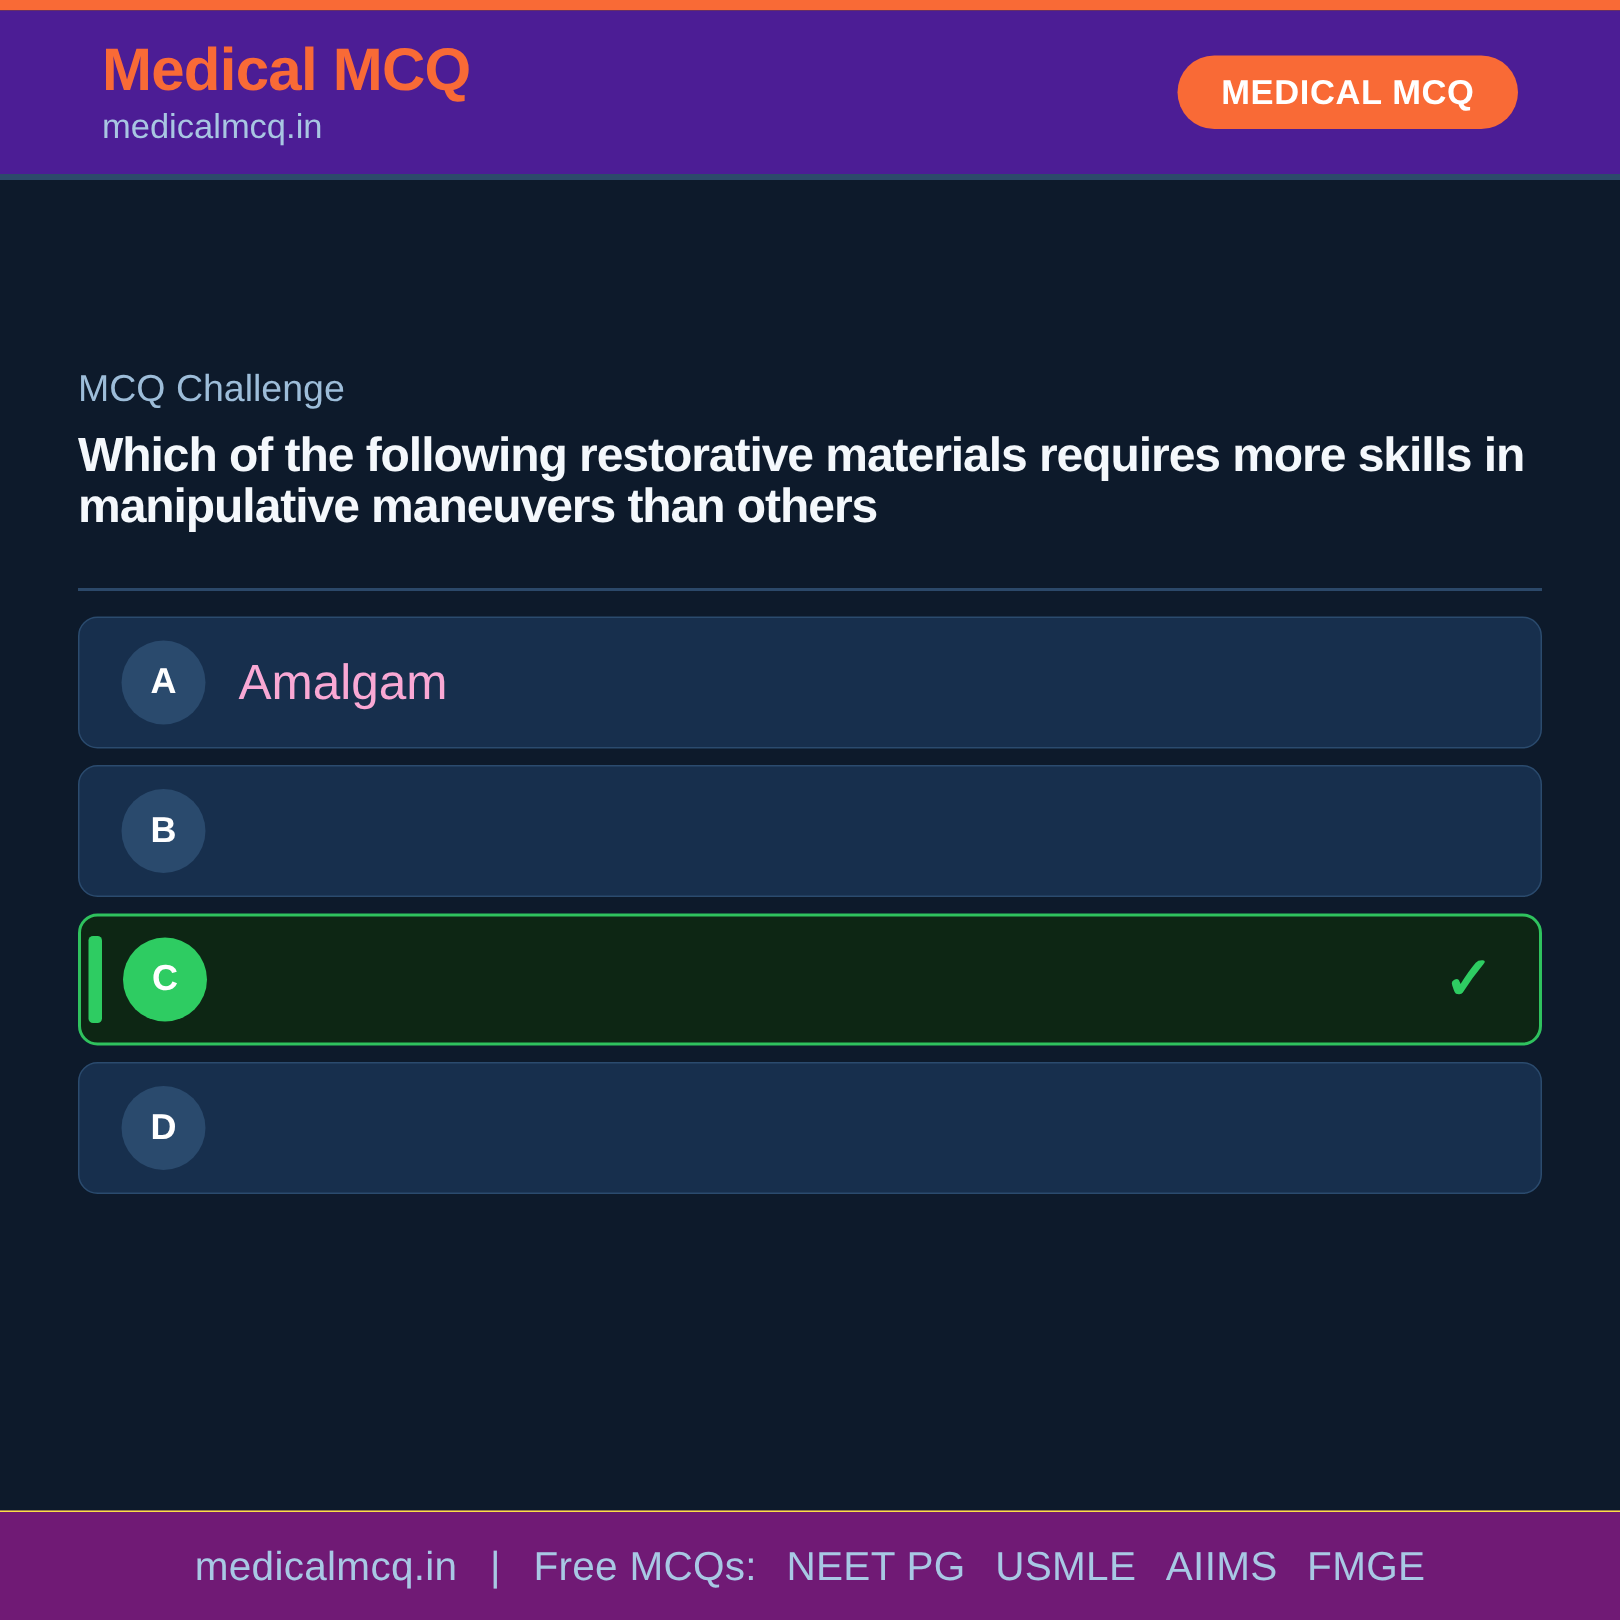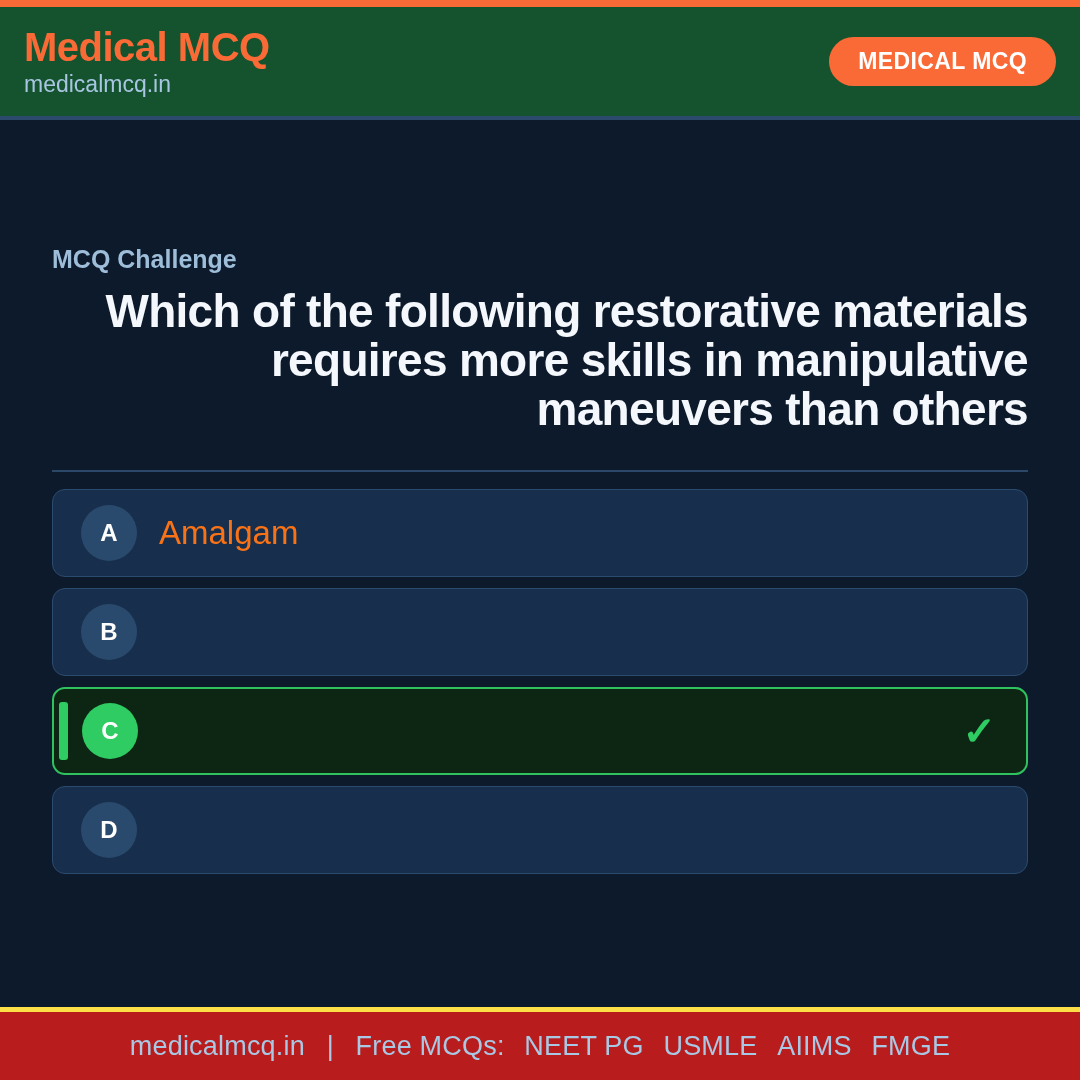--- a/index.html
+++ b/index.html
@@ -19,26 +19,26 @@
   
   .top-strip {
     height: 7px;
     width: 100%;
     background: #f96a36;
   }
 
   
   .header {
     height: 113px;
-    background: #14532d;
+    background: #4c1d95;
     border-bottom: 4px solid #2c4a6b;
     display: flex;
     align-items: center;
     justify-content: space-between;
-    padding: 0 24px;
+    padding: 0 68px;
     position: relative;
   }
 
   .brand-block { display: flex; flex-direction: column; justify-content: center; }
 
   .brand-title {
     font-size: 40px;
     font-weight: bold;
     color: #f96a36;
     line-height: 1.12;
@@ -68,32 +68,30 @@
     padding: 0 52px;
     position: relative;
     height: 921px;
   }
 
   .kicker {
     font-size: 25px;
     color: #9dbdd9;
     margin-top: 124px;
     line-height: 1.2;
-    font-weight: bold;
   }
 
   .question {
-    font-size: 46px;
+    font-size: 32px;
     font-weight: bold;
     color: #f4f8fc;
     line-height: 1.06;
     margin-top: 13px;
     letter-spacing: -0.7px;
     max-width: 990px;
-    text-align: right;
   }
 
   .divider {
     height: 2px;
     background: #2b4869;
     margin-top: 37px;
   }
 
   
   .options { margin-top: 17px; }
@@ -119,21 +117,21 @@
     font-size: 24px;
     font-weight: bold;
     display: flex;
     align-items: center;
     justify-content: center;
     flex: none;
   }
 
   .option-text {
     font-size: 33px;
-    color: #f97316;
+    color: #f9a8d4;
     margin-left: 22px;
     line-height: 1.1;
   }
 
   
   .option.correct {
     background: #0d2614;
     border: 2px solid #2fc25e;
   }
   .option.correct .option-badge { background: #2ecc62; color: #ffffff; }
@@ -159,22 +157,22 @@
     font-weight: bold;
     line-height: 1;
   }
 
   
   .footer {
     position: absolute;
     left: 0; bottom: 0;
     width: 100%;
     height: 73px;
-    background: #b91c1c;
-    border-top: 5px solid #fde047;
+    background: #701a75;
+    border-top: 1px solid #fde047;
     display: flex;
     align-items: center;
     justify-content: center;
   }
 
   .footer-text {
     font-size: 27px;
     color: #a8c8e4;
     white-space: nowrap;
     letter-spacing: 0.2px;

